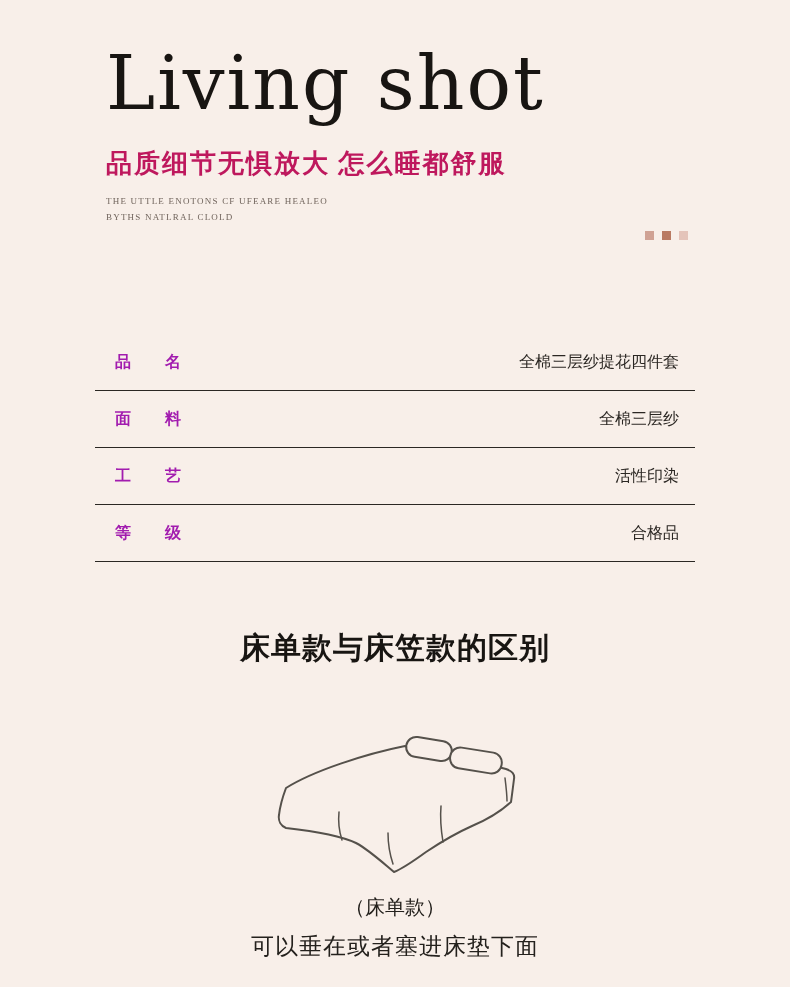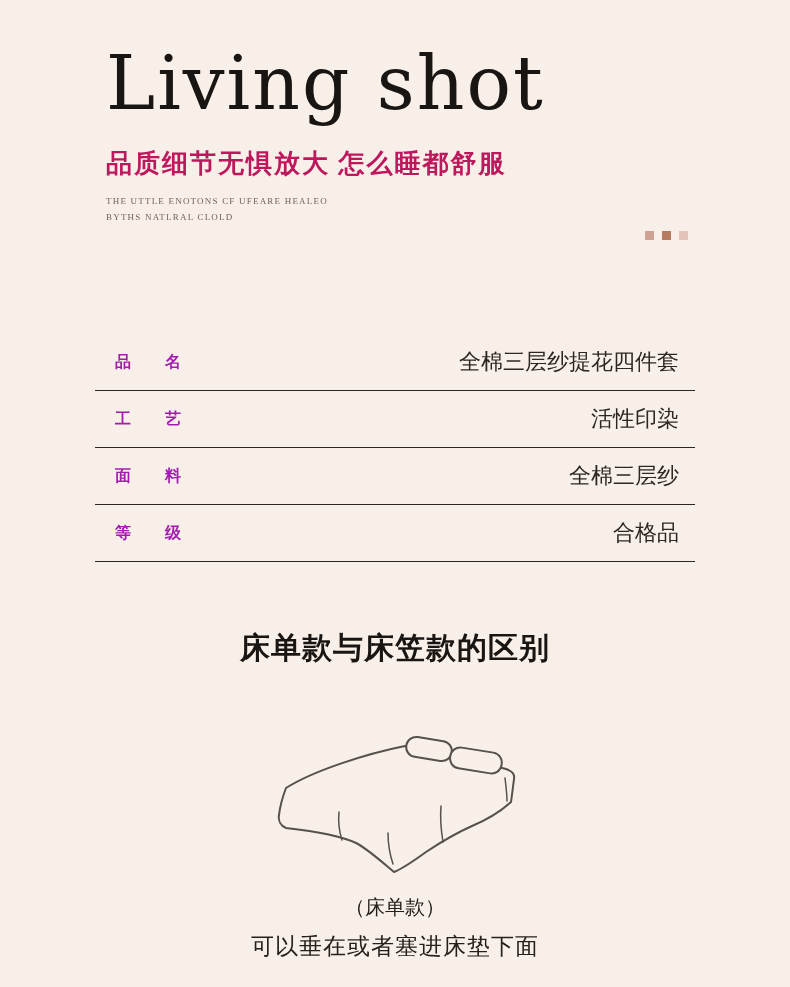--- a/index.html
+++ b/index.html
@@ -31,21 +31,21 @@
   .lm-squares { margin-top:21px; display:flex; justify-content:flex-end; gap:8px; padding-right:20px; }
   .lm-squares span { width:9px; height:9px; display:inline-block; }
 
   
   .spec-table { position:absolute; left:95px; right:95px; top:334px; }
   .spec-row {
     height:57px; display:flex; align-items:center; justify-content:space-between;
     border-bottom:1px solid #2b2723; padding:0 16px 0 20px;
   }
   .spec-label { font-size:16px; font-weight:700; letter-spacing:34px; color:#a21caf; white-space:nowrap; }
-  .spec-value { font-size:22px; color:#2b2723; white-space:nowrap;margin-left:48px; }
+  .spec-value { font-size:16px; color:#2b2723; white-space:nowrap;margin-left:48px; }
 
   
   .section-title {
     position:absolute; top:628px; left:0; right:0; text-align:center;
     font-size:30px; font-weight:700; letter-spacing:1px; color:#181512;
   }
   .figures { position:absolute; top:716px; left:40px; right:40px; display:flex; }
   .figure { flex:1; text-align:center; }
   .figure svg { display:block; margin:0 auto; }
   .fig-variant { margin-top:8px; font-size:20px; color:#24211d; }
@@ -72,26 +72,26 @@
       <span style="background: rgb(228, 196, 186);"></span>
     </div>
   </div>
 
   <section class="spec-table">
     <div class="spec-row">
       <span class="spec-label">品名</span>
       <span class="spec-value">全棉三层纱提花四件套</span>
     </div>
     <div class="spec-row">
+      <span class="spec-label">面料</span>
+      <span class="spec-value">全棉三层纱</span>
+    </div>
+    <div class="spec-row">
       <span class="spec-label">工艺</span>
       <span class="spec-value">活性印染</span>
-    </div>
-    <div class="spec-row">
-      <span class="spec-label">面料</span>
-      <span class="spec-value">全棉三层纱</span>
     </div>
     <div class="spec-row">
       <span class="spec-label">等级</span>
       <span class="spec-value">合格品</span>
     </div>
   </section>
 
   <h2 class="section-title">床单款与床笠款的区别</h2>
 
   <section class="figures">

